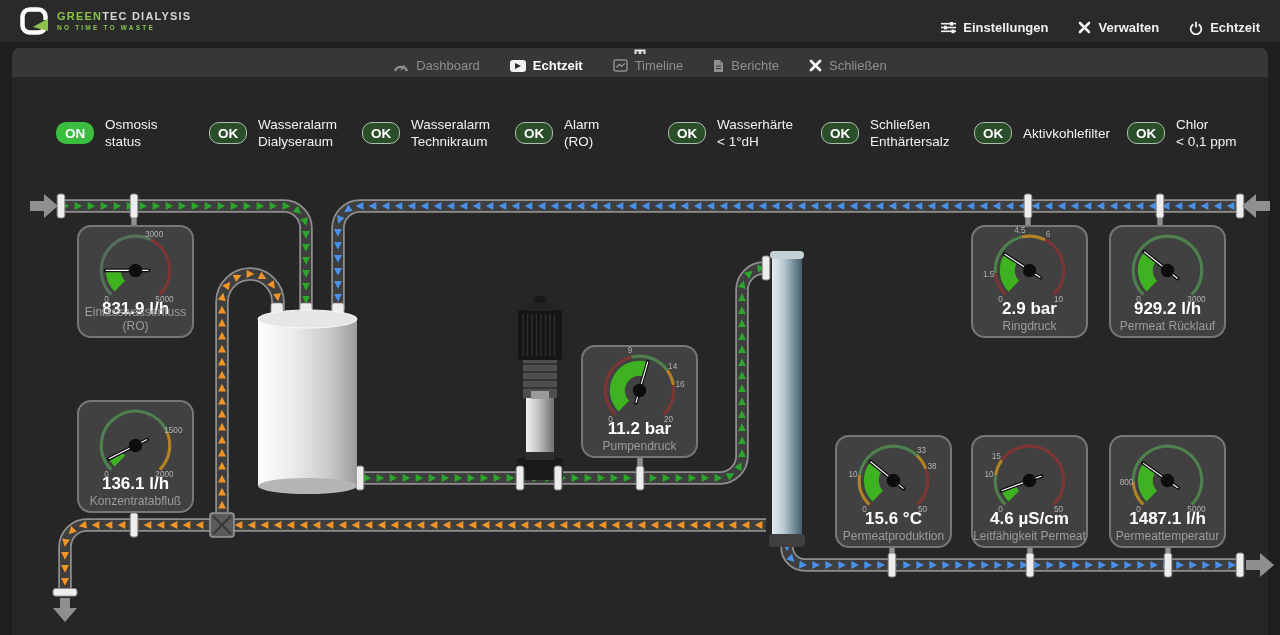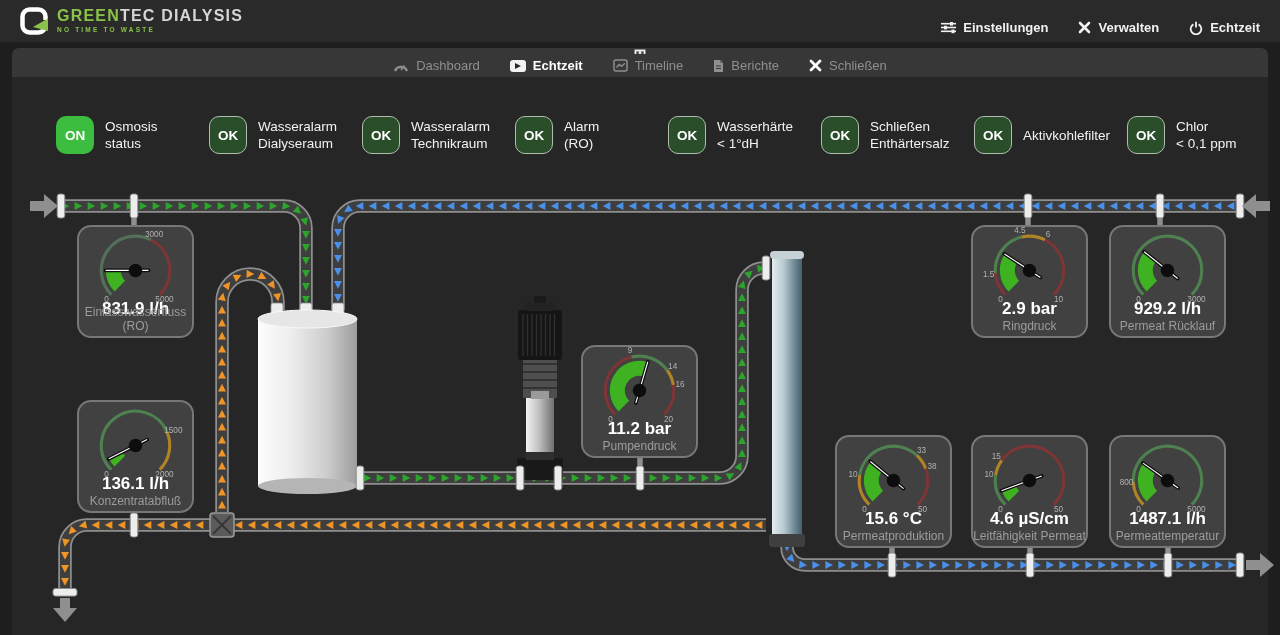--- a/index.html
+++ b/index.html
@@ -3,42 +3,42 @@
 <meta charset="utf-8">
 <style>
   html,body{margin:0;padding:0;background:#1b1b1b;font-family:"Liberation Sans",sans-serif;}
   #stage{position:relative;width:1280px;height:635px;overflow:hidden;background:#1e1e1e;}
 
   
   #header{position:absolute;left:0;top:0;width:1280px;height:42px;background:#2a2a2a;
           display:flex;align-items:center;justify-content:space-between;padding:0 20px;box-sizing:border-box;}
   .brand{display:flex;align-items:center;gap:9px;}
   .brand-text{display:flex;flex-direction:column;line-height:1;}
-  .brand-line{font-size:16px;font-weight:bold;letter-spacing:1.2px;color:#d6d6d6;}
+  .brand-line{font-size:11px;font-weight:bold;letter-spacing:1.2px;color:#d6d6d6;}
   .brand-line .green{color:#8bc34a;}
   .brand-tag{font-size:6.5px;letter-spacing:2.2px;color:#8bc34a;margin-top:3px;font-weight:bold;}
   .hdr-actions{display:flex;align-items:center;gap:30px;margin-top:13px;}
   .hdr-btn{display:flex;align-items:center;gap:7px;color:#f1f1f1;font-size:13px;font-weight:bold;cursor:pointer;}
 
   
   #navbar{position:absolute;left:12px;top:48px;width:1256px;height:29px;background:#373737;
           border-radius:7px 7px 0 0;display:flex;align-items:center;justify-content:space-between;
           padding:0 14px;box-sizing:border-box;flex-direction:column;}
   #main-panel{position:absolute;left:12px;top:77px;width:1256px;height:558px;background:#262626;}
   .tabs{display:flex;align-items:center;gap:26px;}
   .tab{display:flex;align-items:center;gap:7px;font-size:13px;color:#8f8f8f;cursor:pointer;position:relative;padding:4px 2px;}
   .tab.active{color:#ffffff;font-weight:bold;}
   .tab.active:after{content:"";position:absolute;left:0;right:0;bottom:-4px;height:3px;background:#72b043;border-radius:2px;}
   .play-chip{width:16px;height:12px;background:#f2f2f2;border-radius:3px;display:flex;align-items:center;justify-content:center;}
   .play-tri{width:0;height:0;border-left:6px solid #2a2a2a;border-top:3.5px solid transparent;border-bottom:3.5px solid transparent;margin-left:1px;}
 
   
   #status-row{position:absolute;left:56px;top:116px;display:flex;z-index:3;}
   .status-item{width:153px;display:flex;align-items:center;}
-  .badge{width:38px;height:38px;border-radius:10px;display:flex;align-items:center;justify-content:center;
+  .badge{width:38px;height:22px;border-radius:10px;display:flex;align-items:center;justify-content:center;
          font-size:13.5px;font-weight:bold;color:#fff;box-sizing:border-box;flex:0 0 auto;}
   .badge.on{background:#3cbd3f;}
   .badge.ok{background:#2a4d2a;border:1.5px solid #aebdae;}
   .status-label{margin-left:11px;color:#f2f2f2;font-size:13.5px;line-height:17px;white-space:pre-line;}
 
   
   #piping{position:absolute;left:0;top:0;z-index:2;}
 
   
   .gauge-card{position:absolute;width:117px;height:113px;background:#414141;border:2px solid #777777;

